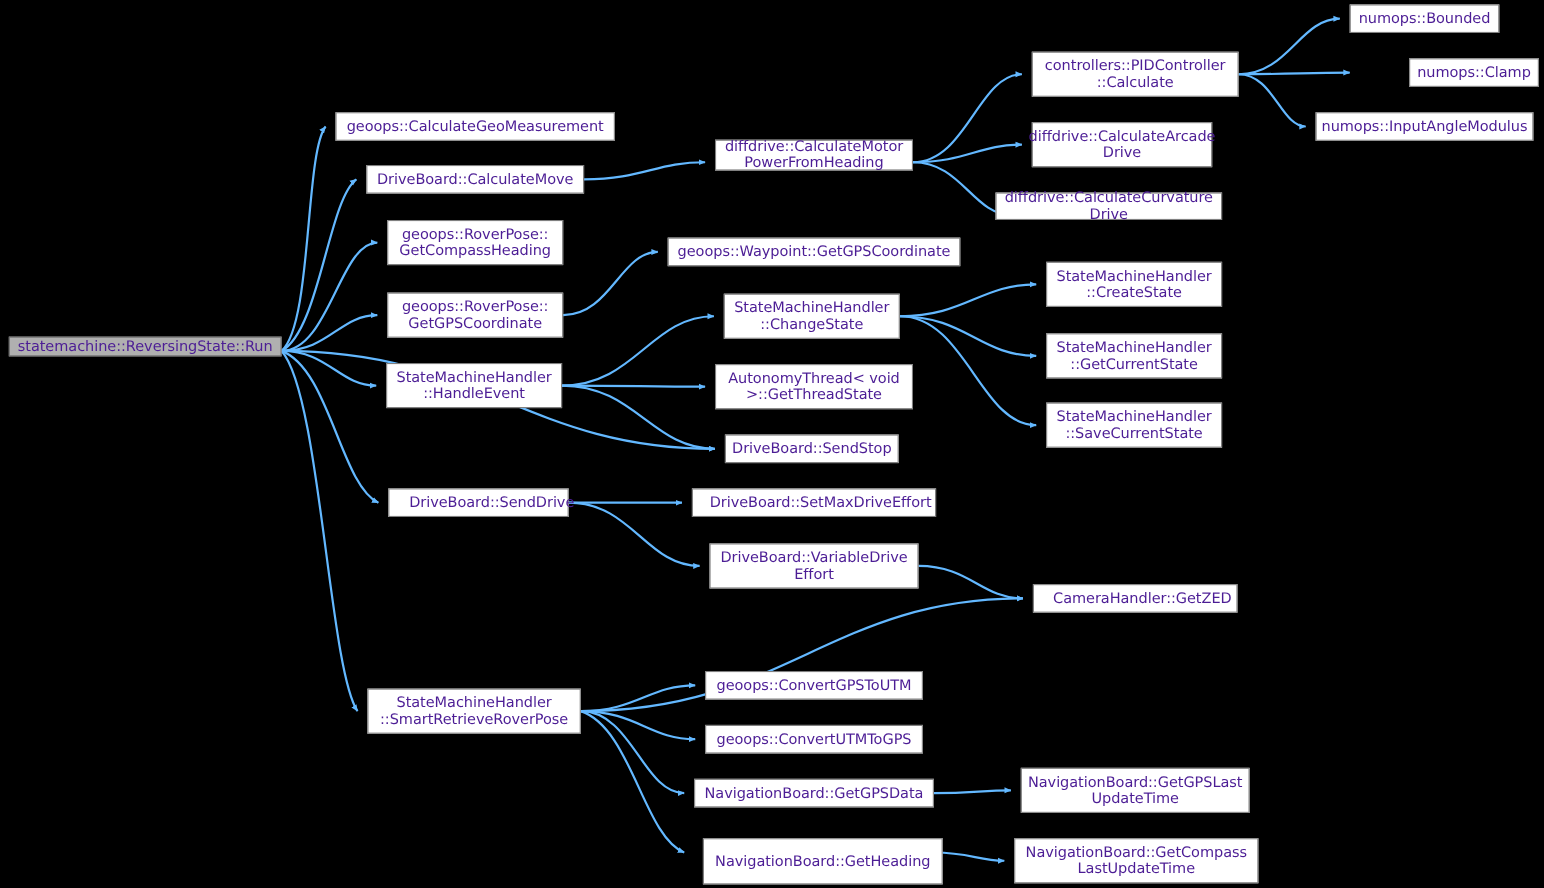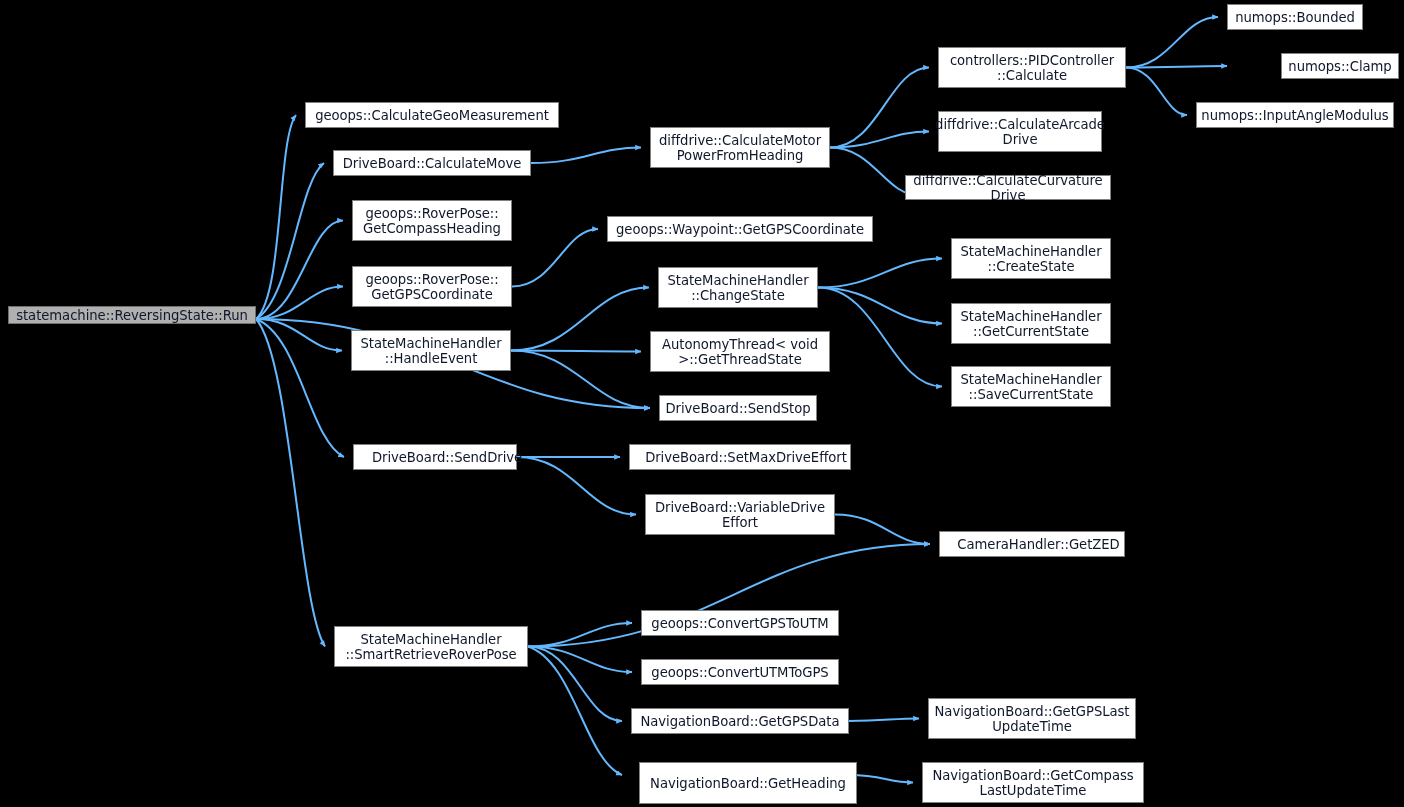--- a/index.html
+++ b/index.html
@@ -24,21 +24,21 @@
   }
   .node {
     position: absolute;
     box-sizing: border-box;
     display: flex;
     align-items: center;
     justify-content: center;
     text-align: center;
     background: #ffffff;
     border: 1px solid #808080;
-    color: #0f172a;
+    color: #4c1d95;
     font-size: 13.2px;
     line-height: 15px;
     letter-spacing: -0.05px;
     white-space: pre-line;
     padding: 0 4px;
     cursor: default;
   }
   .node.root {
     background: #b0b0b0;
     border: 1px solid #707070;
@@ -93,21 +93,21 @@
       <div class="node" style="left: 333px; top: 150px; width: 198px; height: 26px;">DriveBoard::CalculateMove</div>
       <div class="node" style="left: 352px; top: 200px; width: 160px; height: 41px;">geoops::RoverPose::
 GetCompassHeading</div>
       <div class="node" style="left: 352px; top: 266px; width: 160px; height: 41px;">geoops::RoverPose::
 GetGPSCoordinate</div>
       <div class="node" style="left: 351px; top: 330px; width: 160px; height: 41px;">StateMachineHandler
 ::HandleEvent</div>
       <div class="node" style="left: 353px; top: 444px; width: 164px; height: 26px; padding-left: 28px;">DriveBoard::SendDrive</div>
       <div class="node" style="left: 334px; top: 626px; width: 194px; height: 41px;">StateMachineHandler
 ::SmartRetrieveRoverPose</div>
-      <div class="node" style="left: 650px; top: 127px; width: 180px; height: 41px;">diffdrive::CalculateMotor
+      <div class="node" style="left: 650px; top: 127px; width: 180px; height: 28px;">diffdrive::CalculateMotor
 PowerFromHeading</div>
       <div class="node" style="left: 607px; top: 216px; width: 266px; height: 26px;">geoops::Waypoint::GetGPSCoordinate</div>
       <div class="node" style="left: 658px; top: 267px; width: 160px; height: 41px;">StateMachineHandler
 ::ChangeState</div>
       <div class="node" style="left: 650px; top: 331px; width: 180px; height: 41px;">AutonomyThread&lt; void
 &gt;::GetThreadState</div>
       <div class="node" style="left: 659px; top: 395px; width: 158px; height: 26px;">DriveBoard::SendStop</div>
       <div class="node" style="left: 629px; top: 444px; width: 222px; height: 26px; padding-left: 16px;">DriveBoard::SetMaxDriveEffort</div>
       <div class="node" style="left: 645px; top: 494px; width: 190px; height: 41px;">DriveBoard::VariableDrive
 Effort</div>

